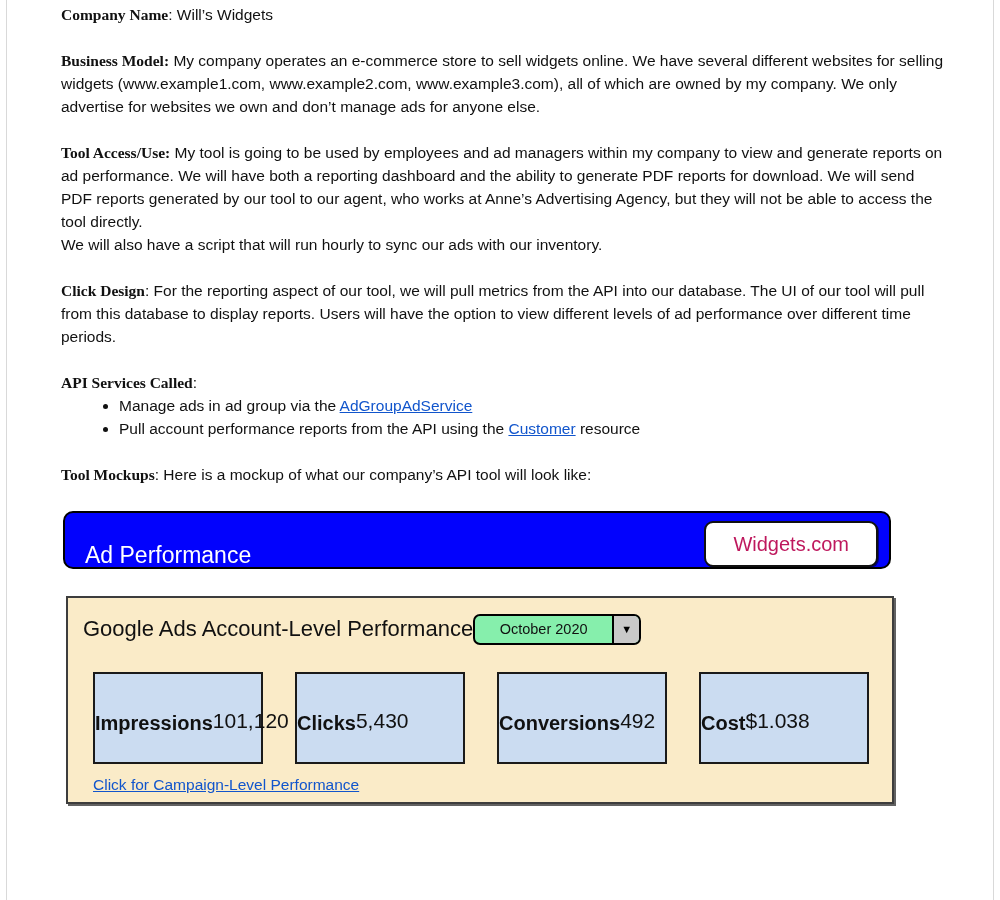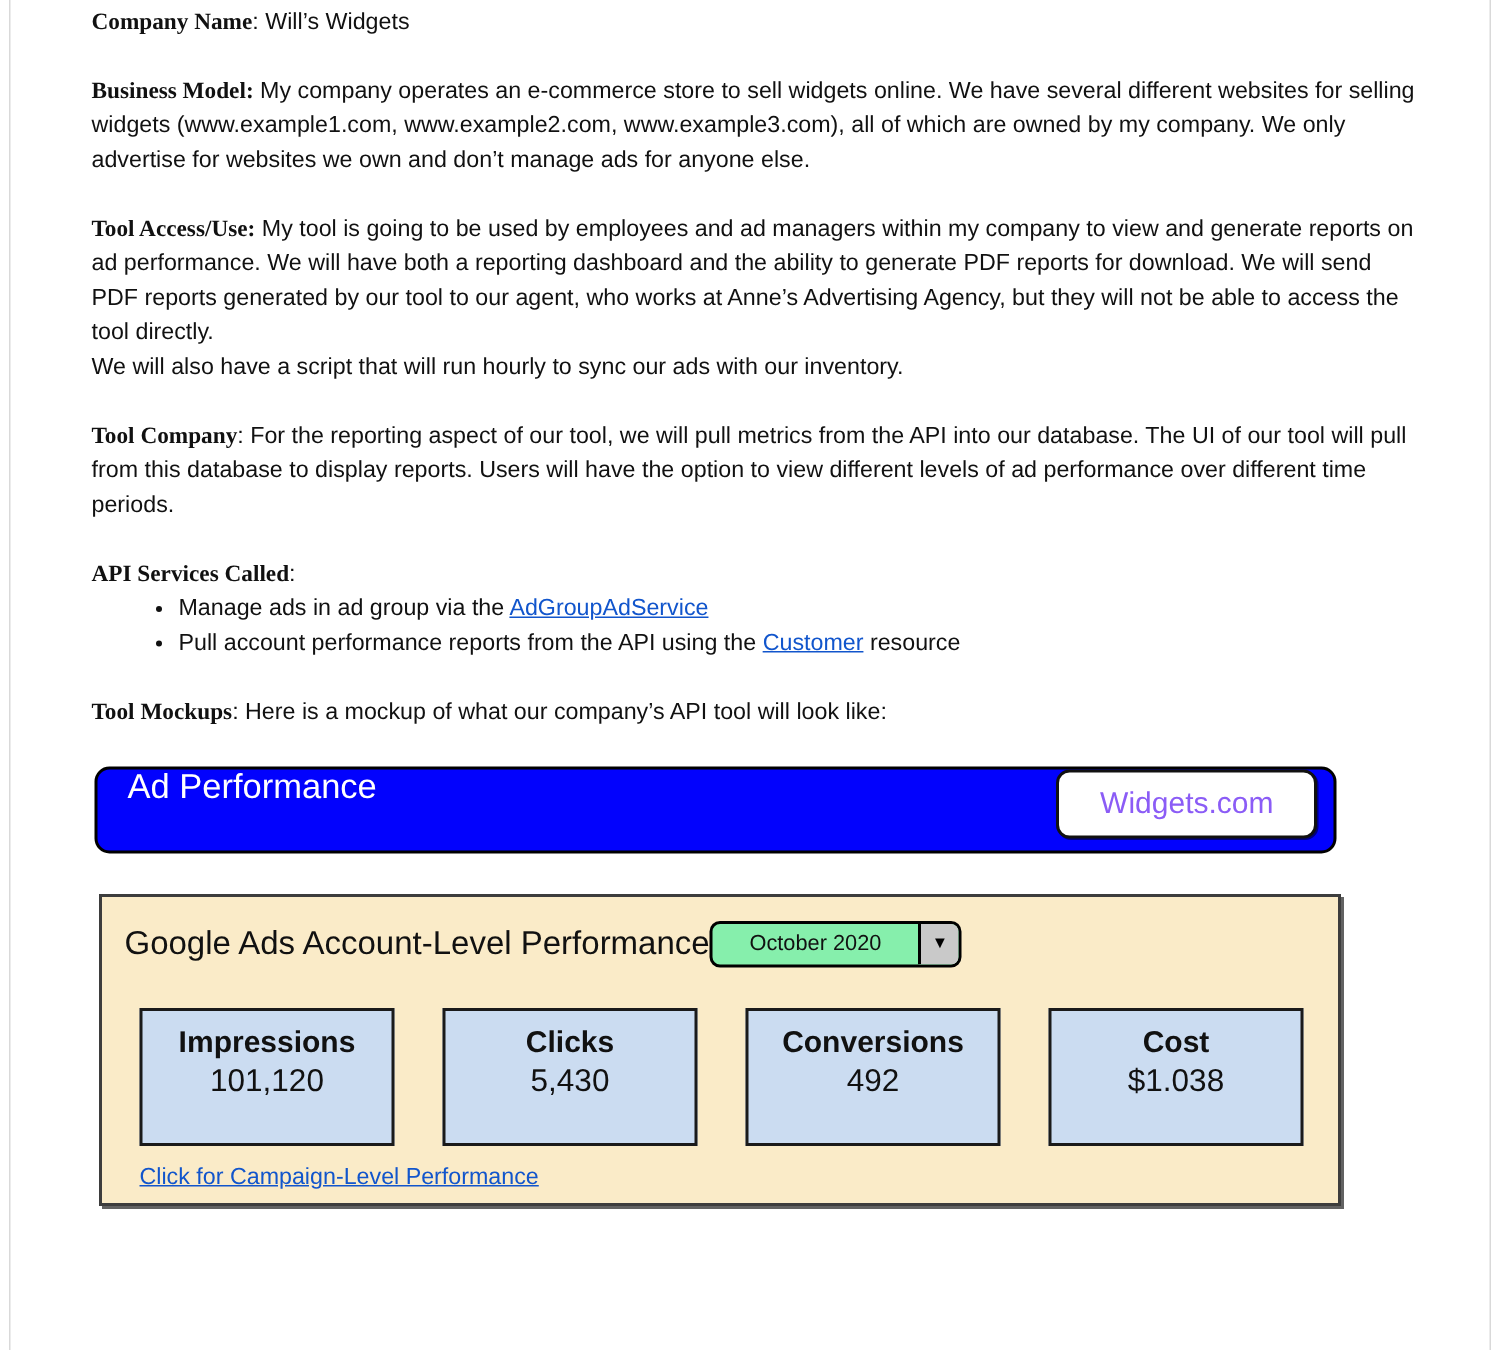--- a/index.html
+++ b/index.html
@@ -31,28 +31,28 @@
     cursor: pointer;
   }
 
   
   .mock-bar {
     width: 828px; height: 58px;
     margin: 25px 0 0 2px;
     background: var(--header_blue, #0202fd);
     border: 2px solid #000;
     border-radius: 10px;
-    display: flex; align-items: flex-start;
+    display: flex; align-items: flex-end;
   }
   .mock-bar-title {
     color: #fff; font-size: 23px; margin-left: 20px;
   }
   .site-btn {
     margin-left: auto; margin-right: 11px;
-    background: #fff; color: #8b5cf6;
+    background: #fff; color: #be185d;
     border: 2px solid #111; border-radius: 9px;
     font-family: "Liberation Sans", sans-serif;
     font-size: 20px; line-height: 1;
     padding: 11px 27px;
     box-shadow: 1px 1px 0 rgba(0,0,0,0.5);
     cursor: pointer;
   }
 
   
   .panel {
@@ -88,21 +88,21 @@
     border-radius: 0 4px 4px 0;
   }
   .cards-row {
     display: flex; justify-content: space-between;
     margin: 26px 7px 0 10px;
   }
   .metric-card {
     width: 170px; height: 92px;
     background: var(--card_blue, #cbdcf1);
     border: 2px solid #1a1a1a;
-    display: flex; flex-direction: column; align-items: center;
+    display: flex; align-items: center;
   }
   .metric-label { font-weight: bold; font-size: 20px; margin-top: 9px; line-height: 24px; }
   .metric-value { font-size: 21px; margin-top: auto; margin-bottom: 29px; line-height: 24px; }
   .panel-link-row { margin: 9px 0 0 10px; font-size: 15.5px; }
 </style>
 </head>
 <body>
 
 <div class="page">
 
@@ -113,21 +113,21 @@
   <p>
     <span class="b">Business Model:</span><span> My company operates an e-commerce store to sell widgets online. We have several different websites for selling widgets (www.example1.com, www.example2.com, www.example3.com), all of which are owned by my company. We only advertise for websites we own and don’t manage ads for anyone else.</span>
   </p>
 
   <p>
     <span class="b">Tool Access/Use:</span><span> My tool is going to be used by employees and ad managers within my company to view and generate reports on ad performance. We will have both a reporting dashboard and the ability to generate PDF reports for download. We will send PDF reports generated by our tool to our agent, who works at Anne’s Advertising Agency, but they will not be able to access the tool directly.</span><br>
     <span>We will also have a script that will run hourly to sync our ads with our inventory.</span>
   </p>
 
   <p>
-    <span class="b">Tool Company</span><span>: For the reporting aspect of our tool, we will pull metrics from the API into our database. The UI of our tool will pull from this database to display reports. Users will have the option to view different levels of ad performance over different time periods.</span>
+    <span class="b">Click Design</span><span>: For the reporting aspect of our tool, we will pull metrics from the API into our database. The UI of our tool will pull from this database to display reports. Users will have the option to view different levels of ad performance over different time periods.</span>
   </p>
 
 
   <p style="margin-bottom:0">
     <span class="b">API Services Called</span><span>:</span>
   </p>
   <ul class="svc-list">
     <li>
       <span>Manage ads in ad group via the </span><a class="lnk">AdGroupAdService</a><span></span>
     </li>

